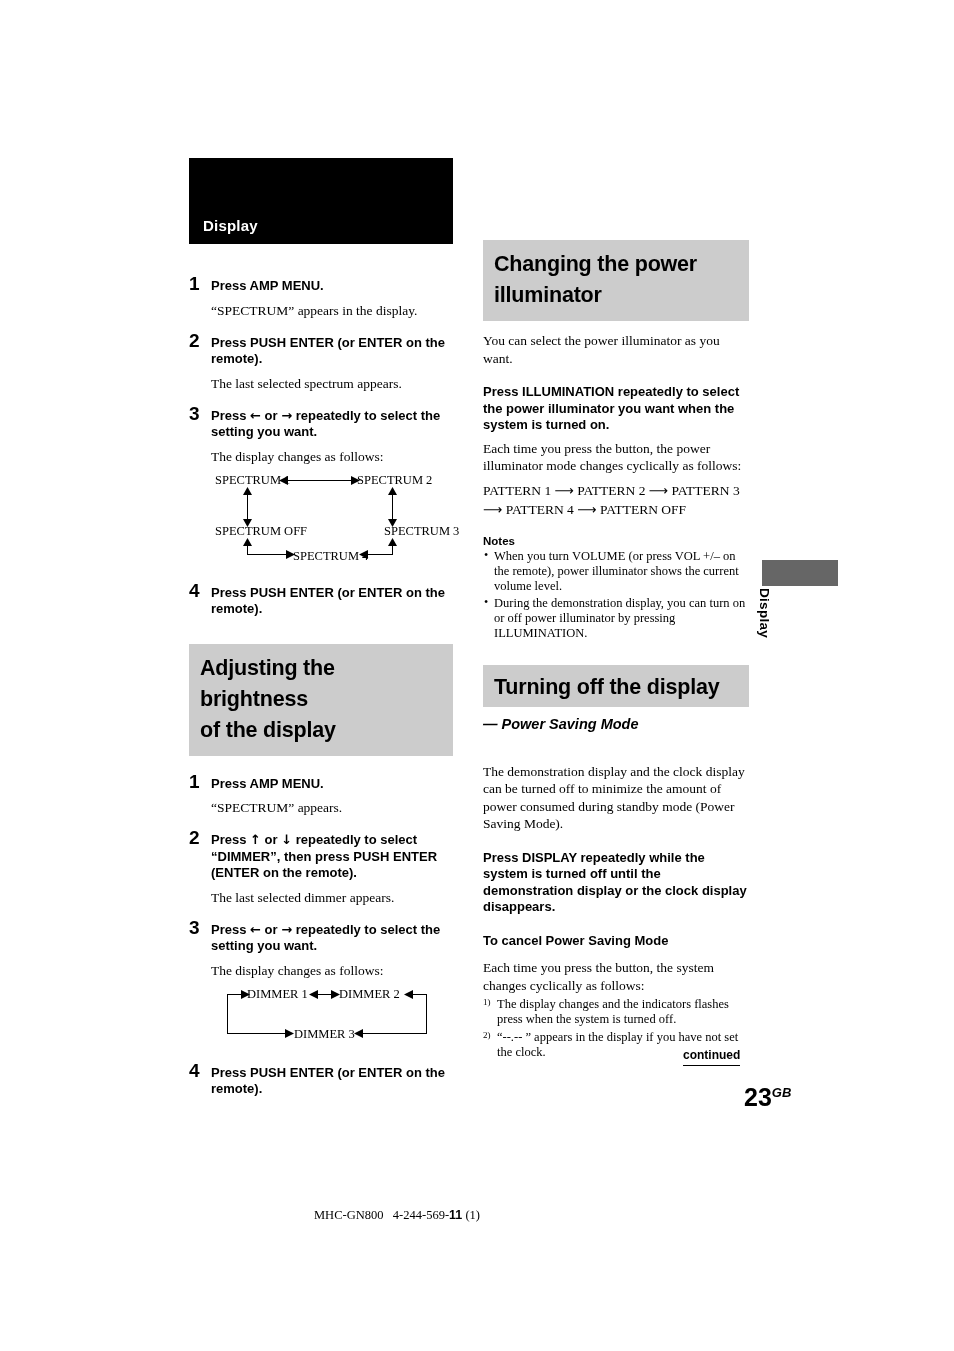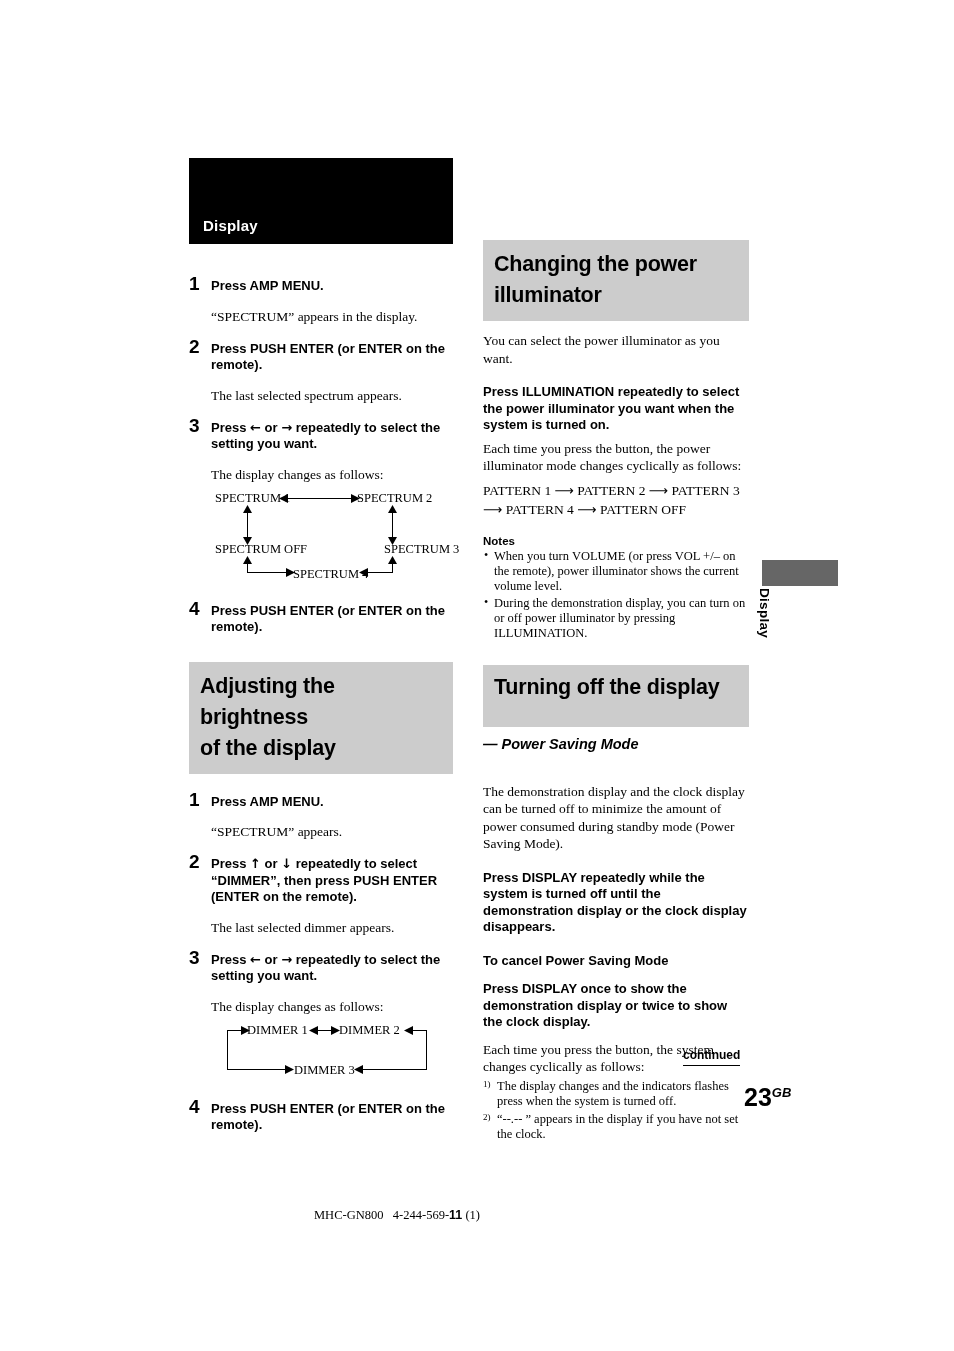--- a/index.html
+++ b/index.html
@@ -55,21 +55,21 @@
     background: #cccccc;
     font-family: "Liberation Sans", sans-serif;
     font-weight: bold;
     color: #000000;
     font-size: 21.5px;
     line-height: 31px;
     padding: 9px 11px 10px 11px;
     letter-spacing: -0.2px;
   }
   .sec-head.one-line {
-    padding: 7px 11px 24px 11px;
+    padding: 7px 11px 4px 11px;
   }
 
   
   .step {
     position: relative;
     padding-left: 22px;
     margin-top: 16px;
   }
   .step-num {
     position: absolute;
@@ -83,21 +83,21 @@
   .step-title {
     font-family: "Liberation Sans", sans-serif;
     font-weight: bold;
     font-size: 13px;
     line-height: 16.5px;
   }
   .step-body {
     font-family: "Liberation Serif", serif;
     font-size: 13.5px;
     line-height: 17px;
-    margin-top: 13px;
+    margin-top: 7px;
   }
 
   
   .para {
     font-family: "Liberation Serif", serif;
     font-size: 13.5px;
     line-height: 17.5px;
     margin-top: 11px;
   }
   .para.tight { margin-top: 6px; }
@@ -425,21 +425,20 @@
     </div>
 
     <div class="subhead-ital">— Power Saving Mode</div>
 
     <div class="para" style="margin-top:30px;">The demonstration display and the clock display can be turned off to minimize the amount of power consumed during standby mode (Power Saving Mode).</div>
 
     <div class="bold-lead">Press DISPLAY repeatedly while the system is turned off until the demonstration display or the clock display disappears.</div>
 
     <div class="subhead-bold">To cancel Power Saving Mode</div>
 
-    <div class="bold-lead" style="margin-top:12px;">Press DISPLAY once to show the demonstration display or twice to show the clock display.</div>
 
     <div class="para tight" style="margin-top:10px;">Each time you press the button, the system changes cyclically as follows:</div>
 
 
     <div class="footnote">
       <span class="fn-mark">1)</span>
       <span>The display changes and the indicators flashes press when the system is turned off.</span>
     </div>
     <div class="footnote">
       <span class="fn-mark">2)</span>

